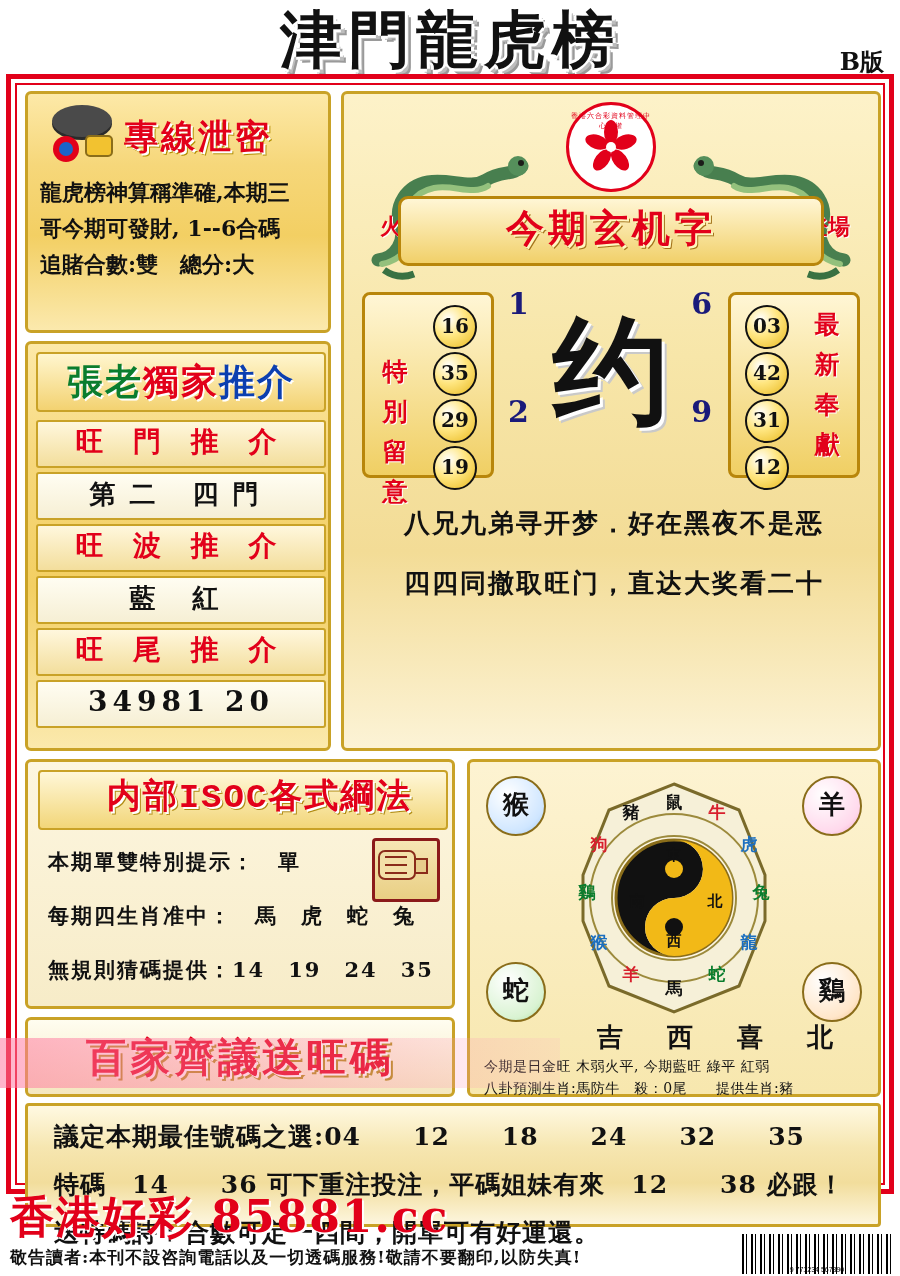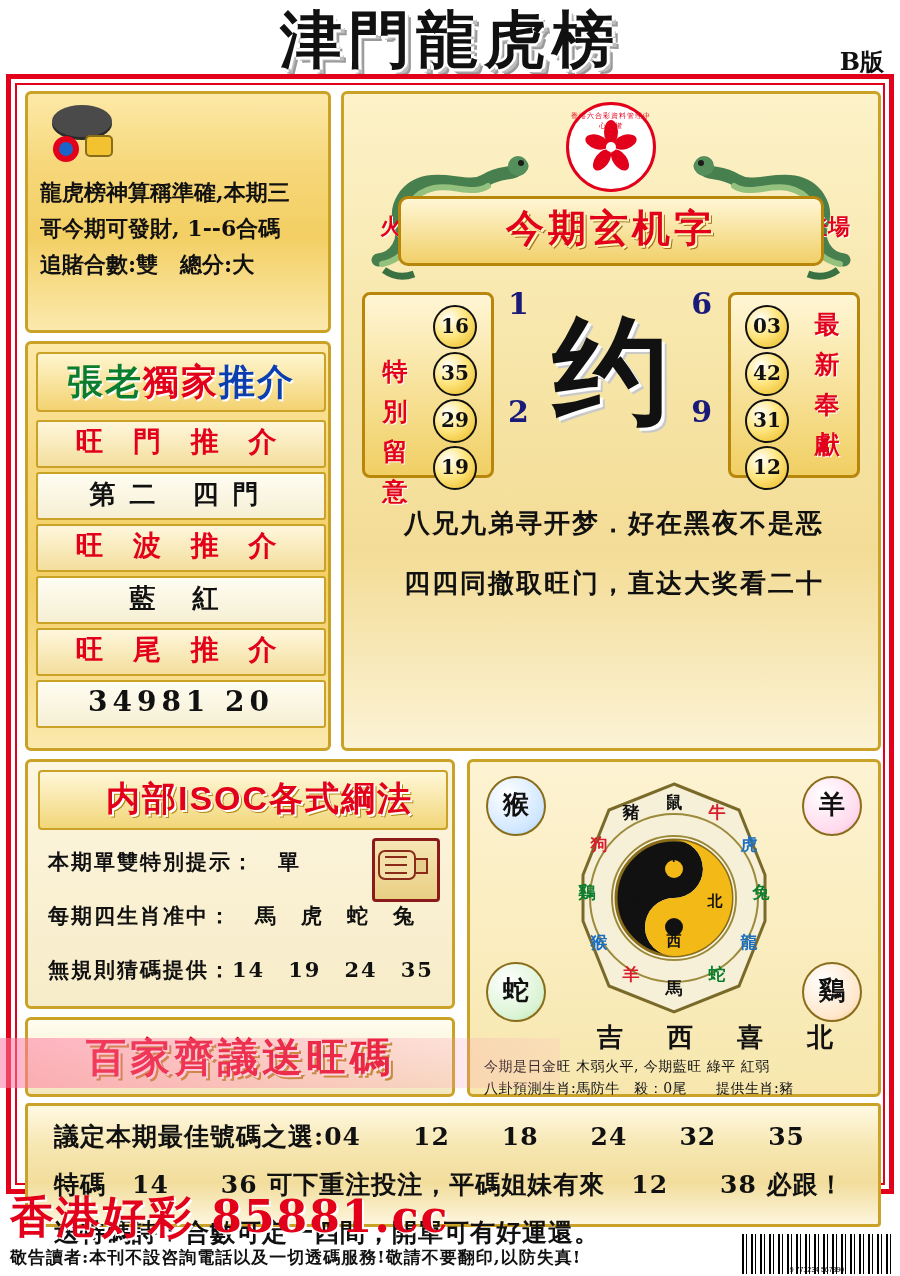--- a/index.html
+++ b/index.html
@@ -207,21 +207,21 @@
   
   #isoc{left:14px;top:680px;width:430px;height:250px;
     background:linear-gradient(180deg,#fdf6e0,#f7ecc8);
     border:3px solid #c9a227;border-radius:6px;}
   .isoc-head{
     position:absolute;left:10px;top:8px;width:406px;height:56px;
     background:linear-gradient(180deg,#fff7d8,#f2d679);
     border:2px solid #c9a227;border-radius:4px;text-align:center;
   }
   .isoc-head span{
-    font-family:Liberation Sans, sans-serif;
+    font-family:Liberation Mono, monospace;
     font-size:34px;font-weight:bold;color:#e2001a;line-height:52px;letter-spacing:2px;
     text-shadow:2px 2px 0 #fff,3px 3px 0 #b08b12;
     margin-left:33px;
   }
   .isoc-line{
     position:absolute;left:20px;width:400px;
     font-family:"DejaVu Serif", serif;
     font-size:21px;font-weight:bold;color:#111;letter-spacing:2px;
   }
   #il1{top:86px;}
@@ -322,20 +322,21 @@
     <div class="frame-inner"></div>
 
     <div class="panel gold" id="hotline">
       <svg class="phone-icon" viewBox="0 0 76 62">
         <ellipse cx="38" cy="22" rx="30" ry="16" fill="#2b2b2b"></ellipse>
         <ellipse cx="38" cy="19" rx="30" ry="16" fill="#4a4a4a"></ellipse>
         <circle cx="22" cy="47" r="13" fill="#e2001a"></circle>
         <circle cx="22" cy="47" r="7" fill="#1b63c9"></circle>
         <rect x="42" y="34" width="26" height="20" rx="4" fill="#f2c230" stroke="#8a6d1a" stroke-width="2"></rect>
       </svg>
+      <div class="hot-title">專線泄密</div>
       <div class="hot-body">
         <div>龍虎榜神算稱準確,本期三</div>
         <div>哥今期可發財, 1--6合碼</div>
         <div>追賭合數:雙　總分:大</div>
       </div>
     </div>
 
     <div class="panel gold" id="zhanglao">
       <div class="zl-head">
         <span class="c-green">張老</span><span class="c-red">獨家</span><span class="c-blue">推介</span>

